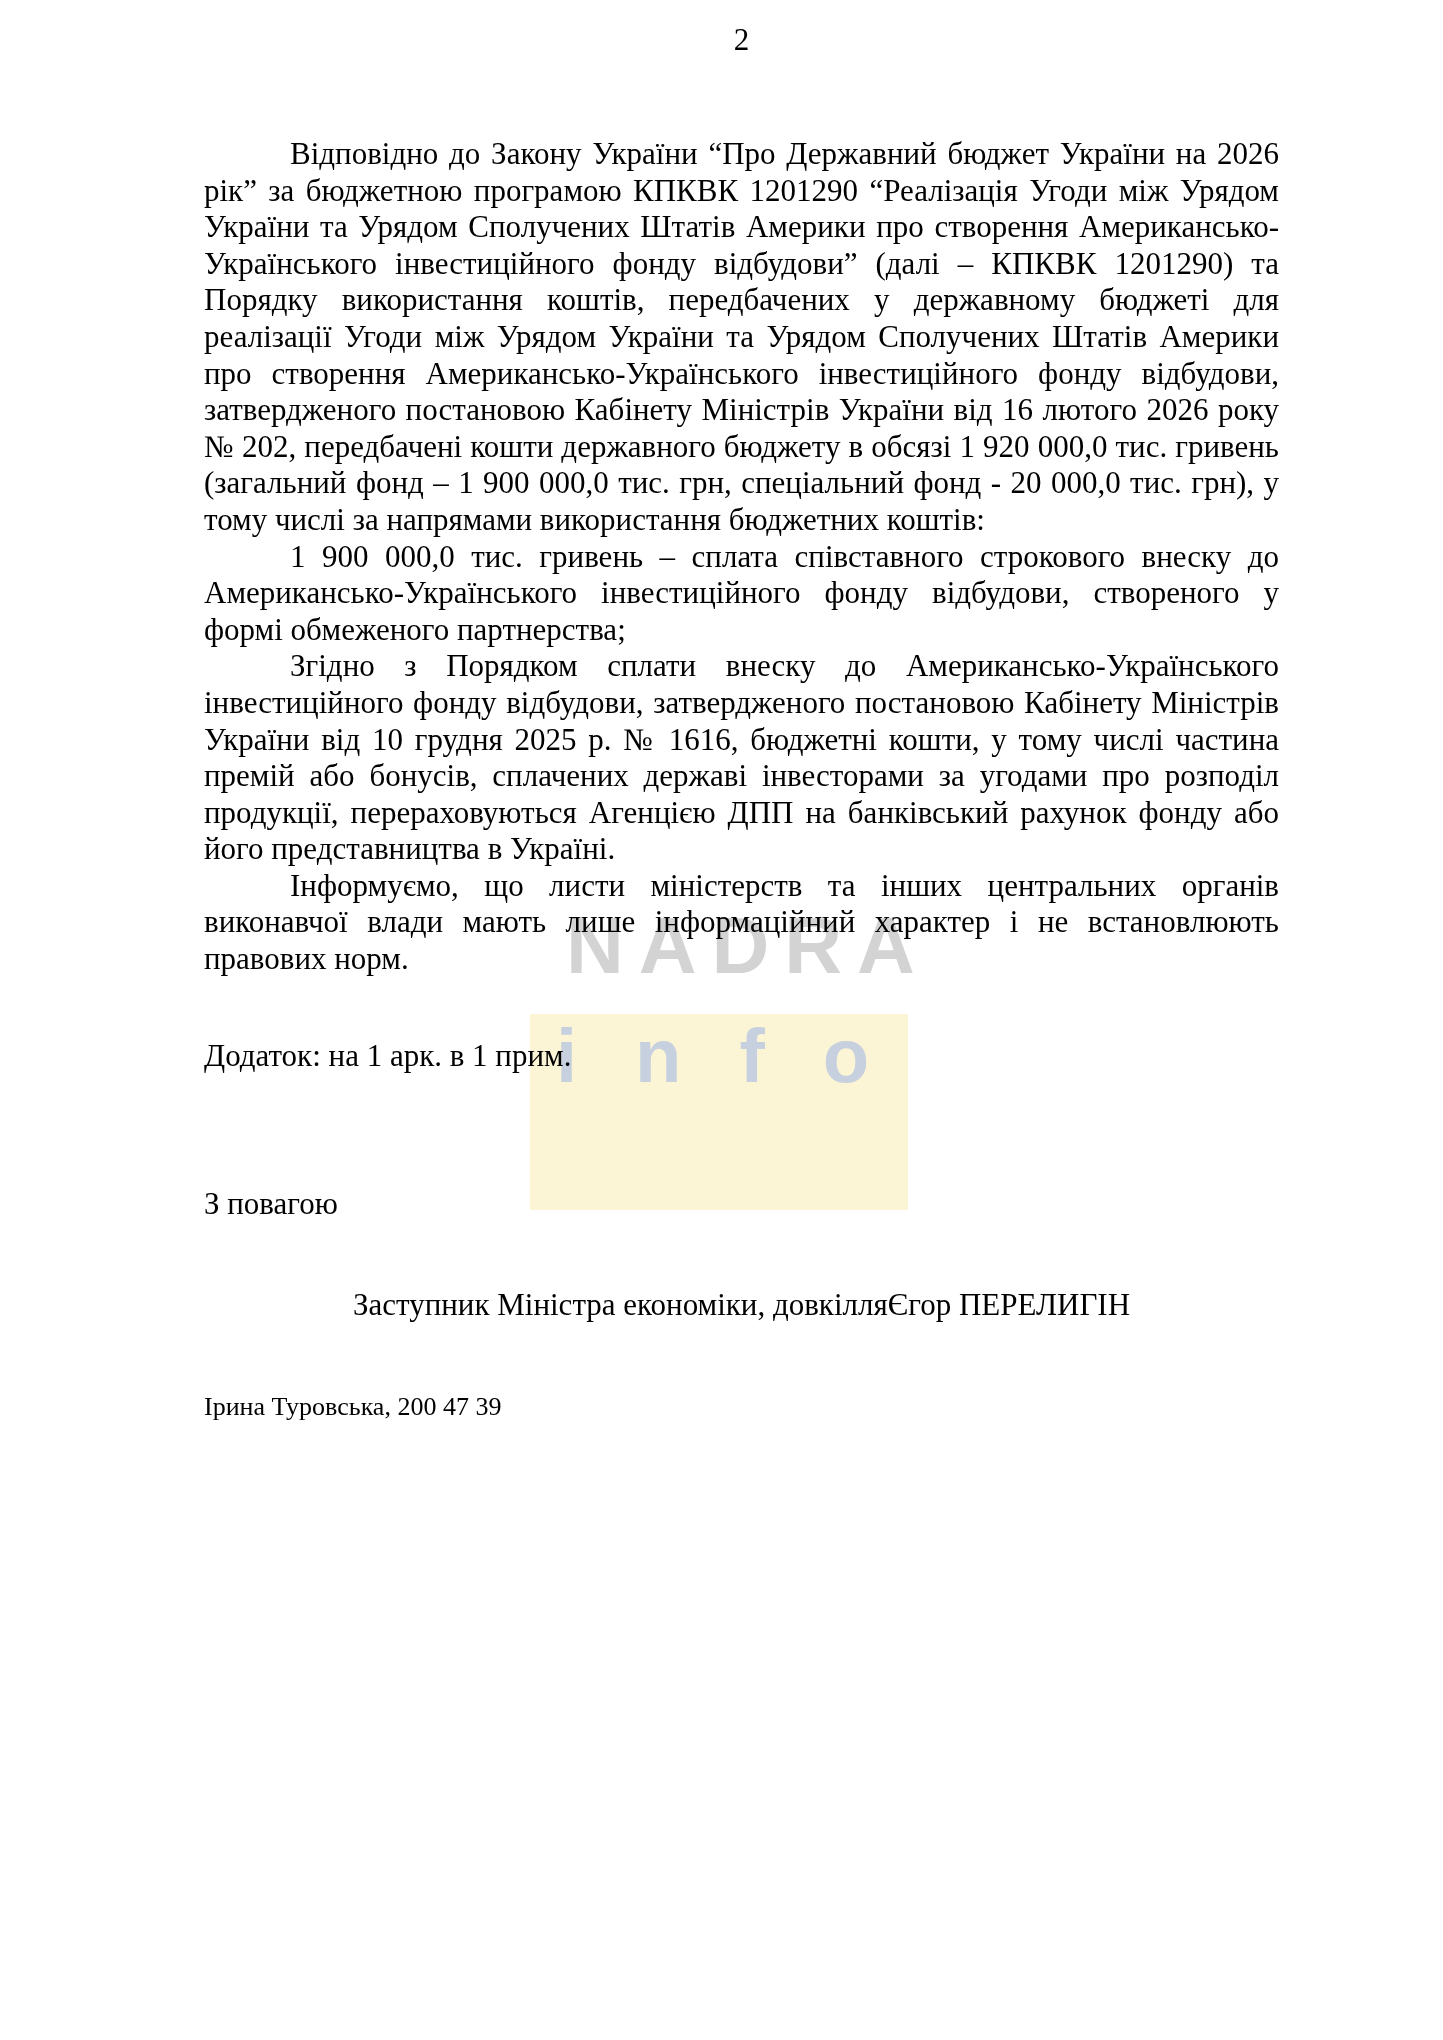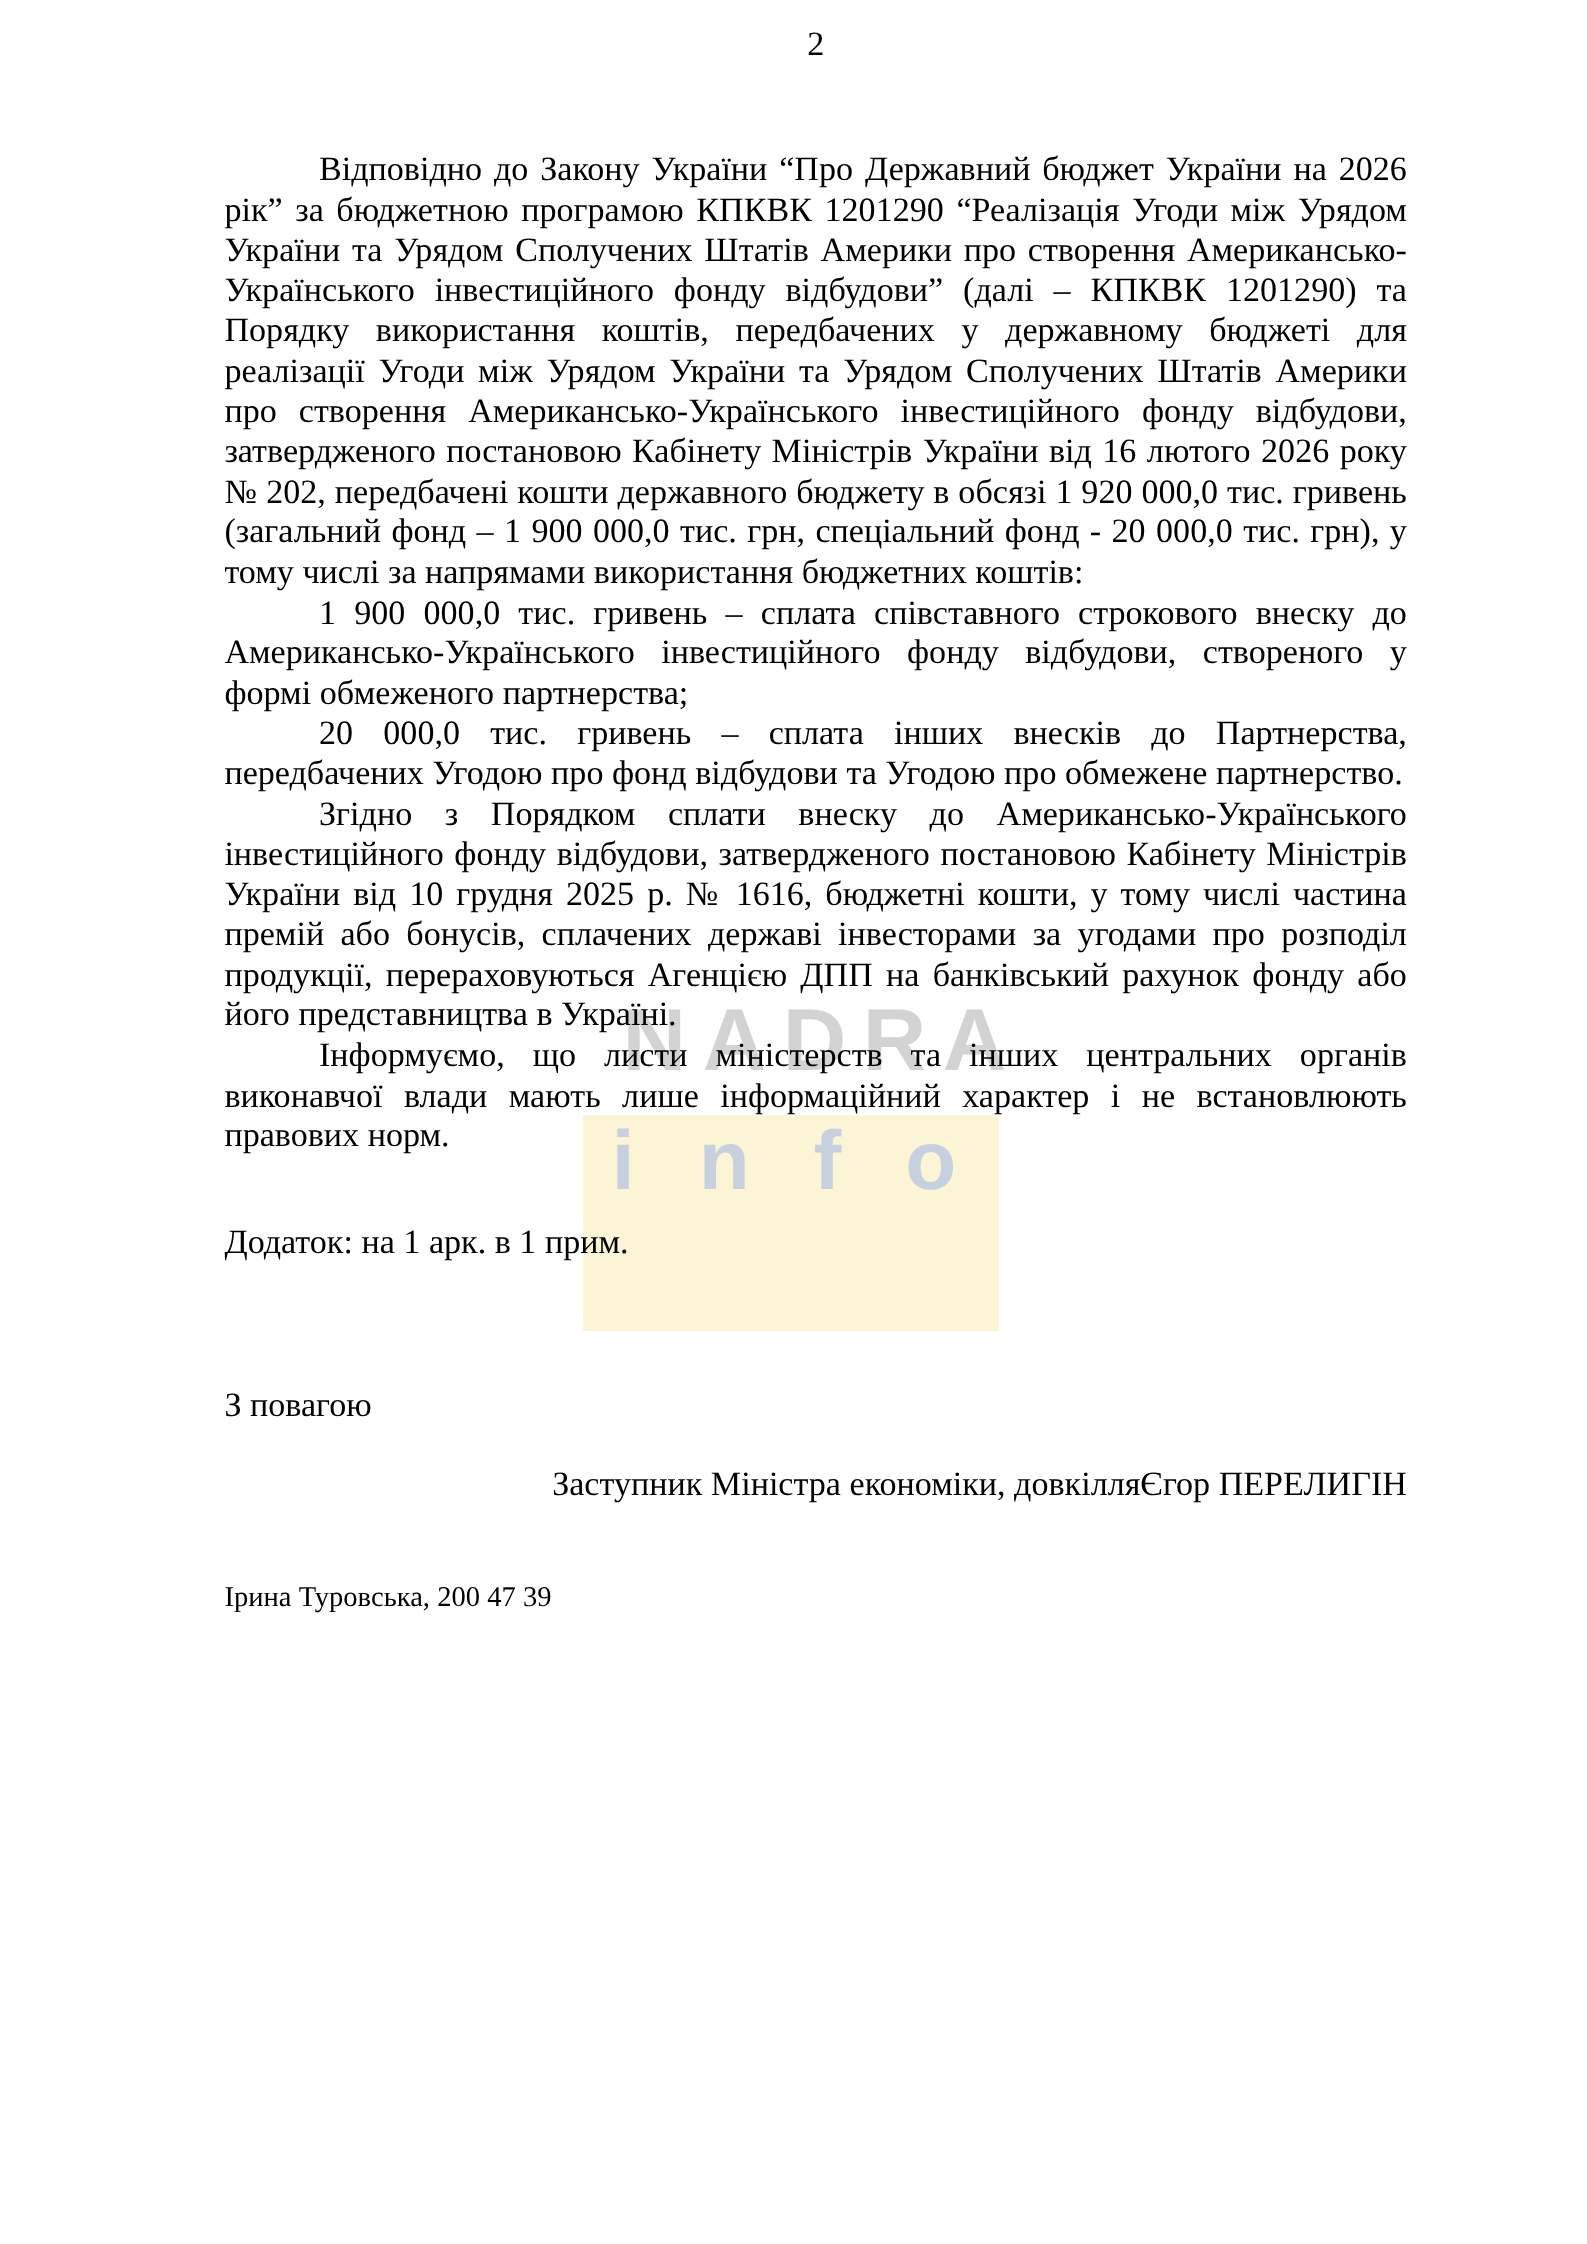--- a/index.html
+++ b/index.html
@@ -68,23 +68,23 @@
     z-index: 3;
   }
   .content p { margin: 0; }
   .para {
     text-align: justify;
     text-indent: 86px;
   }
   .attachment { margin-top: 60px !important; }
   .closing    { margin-top: 112px !important; }
   .sig-row {
-    margin-top: 35px;
+    margin-top: 64px;
     display: flex;
-    justify-content: flex-end;
+    justify-content: center;
     align-items: flex-end;
   }
   .sig-name { white-space: nowrap; }
   .executor {
     margin-top: 70px !important;
     font-size: 26px;
     line-height: 28px;
   }
 </style>
 </head>
@@ -94,21 +94,20 @@
 
   <div class="page-number">2</div>
 
   <div class="highlight"></div>
   <div class="wm-nadra">NADRA</div>
   <div class="wm-info">info</div>
 
   <div class="content">
     <p class="para">Відповідно до Закону України “Про Державний бюджет України на 2026 рік” за бюджетною програмою КПКВК 1201290 “Реалізація Угоди між Урядом України та Урядом Сполучених Штатів Америки про створення Американсько-Українського інвестиційного фонду відбудови” (далі – КПКВК 1201290) та Порядку використання коштів, передбачених у державному бюджеті для реалізації Угоди між Урядом України та Урядом Сполучених Штатів Америки про створення Американсько-Українського інвестиційного фонду відбудови, затвердженого постановою Кабінету Міністрів України від 16 лютого 2026 року № 202,  передбачені кошти державного бюджету в обсязі 1&nbsp;920&nbsp;000,0 тис. гривень (загальний фонд – 1&nbsp;900&nbsp;000,0 тис. грн, спеціальний фонд - 20&nbsp;000,0 тис. грн), у тому числі за напрямами використання бюджетних коштів:</p>
     <p class="para">1&nbsp;900&nbsp;000,0 тис. гривень – сплата співставного строкового внеску до Американсько-Українського інвестиційного фонду відбудови, створеного у формі обмеженого партнерства;</p>
-    <p class="para">20&nbsp;000,0 тис. гривень – сплата інших внесків до Партнерства, передбачених Угодою про фонд відбудови та Угодою про обмежене партнерство.</p>
     <p class="para">Згідно з Порядком сплати внеску до Американсько-Українського інвестиційного фонду відбудови, затвердженого постановою Кабінету Міністрів України від 10 грудня 2025 р. № 1616,  бюджетні кошти, у тому числі частина премій або бонусів, сплачених державі інвесторами за угодами про розподіл продукції, перераховуються Агенцією ДПП на банківський рахунок фонду або його представництва в Україні.</p>
     <p class="para">Інформуємо, що листи міністерств та інших центральних органів виконавчої влади мають лише інформаційний характер і не встановлюють правових норм.</p>
 
     <p class="attachment">Додаток: на 1 арк. в 1 прим.</p>
 
     <p class="closing">З повагою</p>
 
     <div class="sig-row">
       <div class="sig-title">
         <div>Заступник Міністра економіки, довкілля</div>

